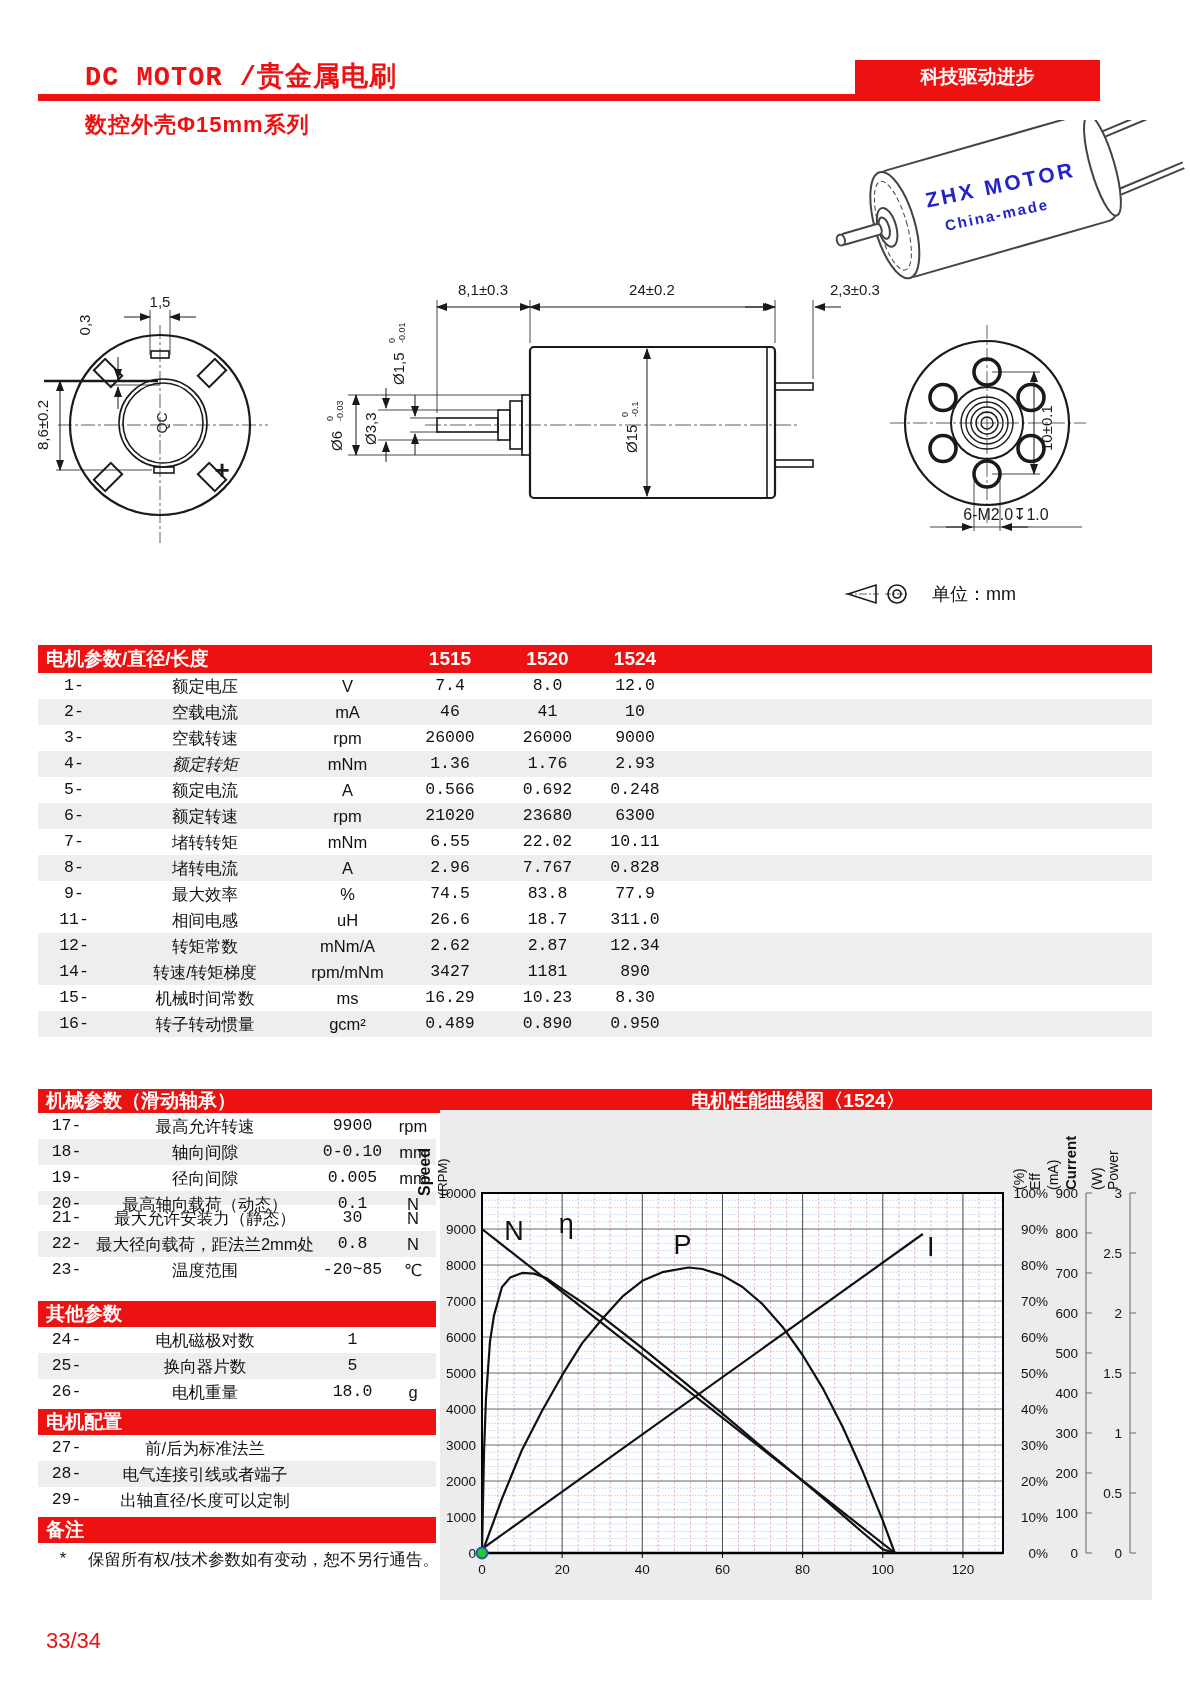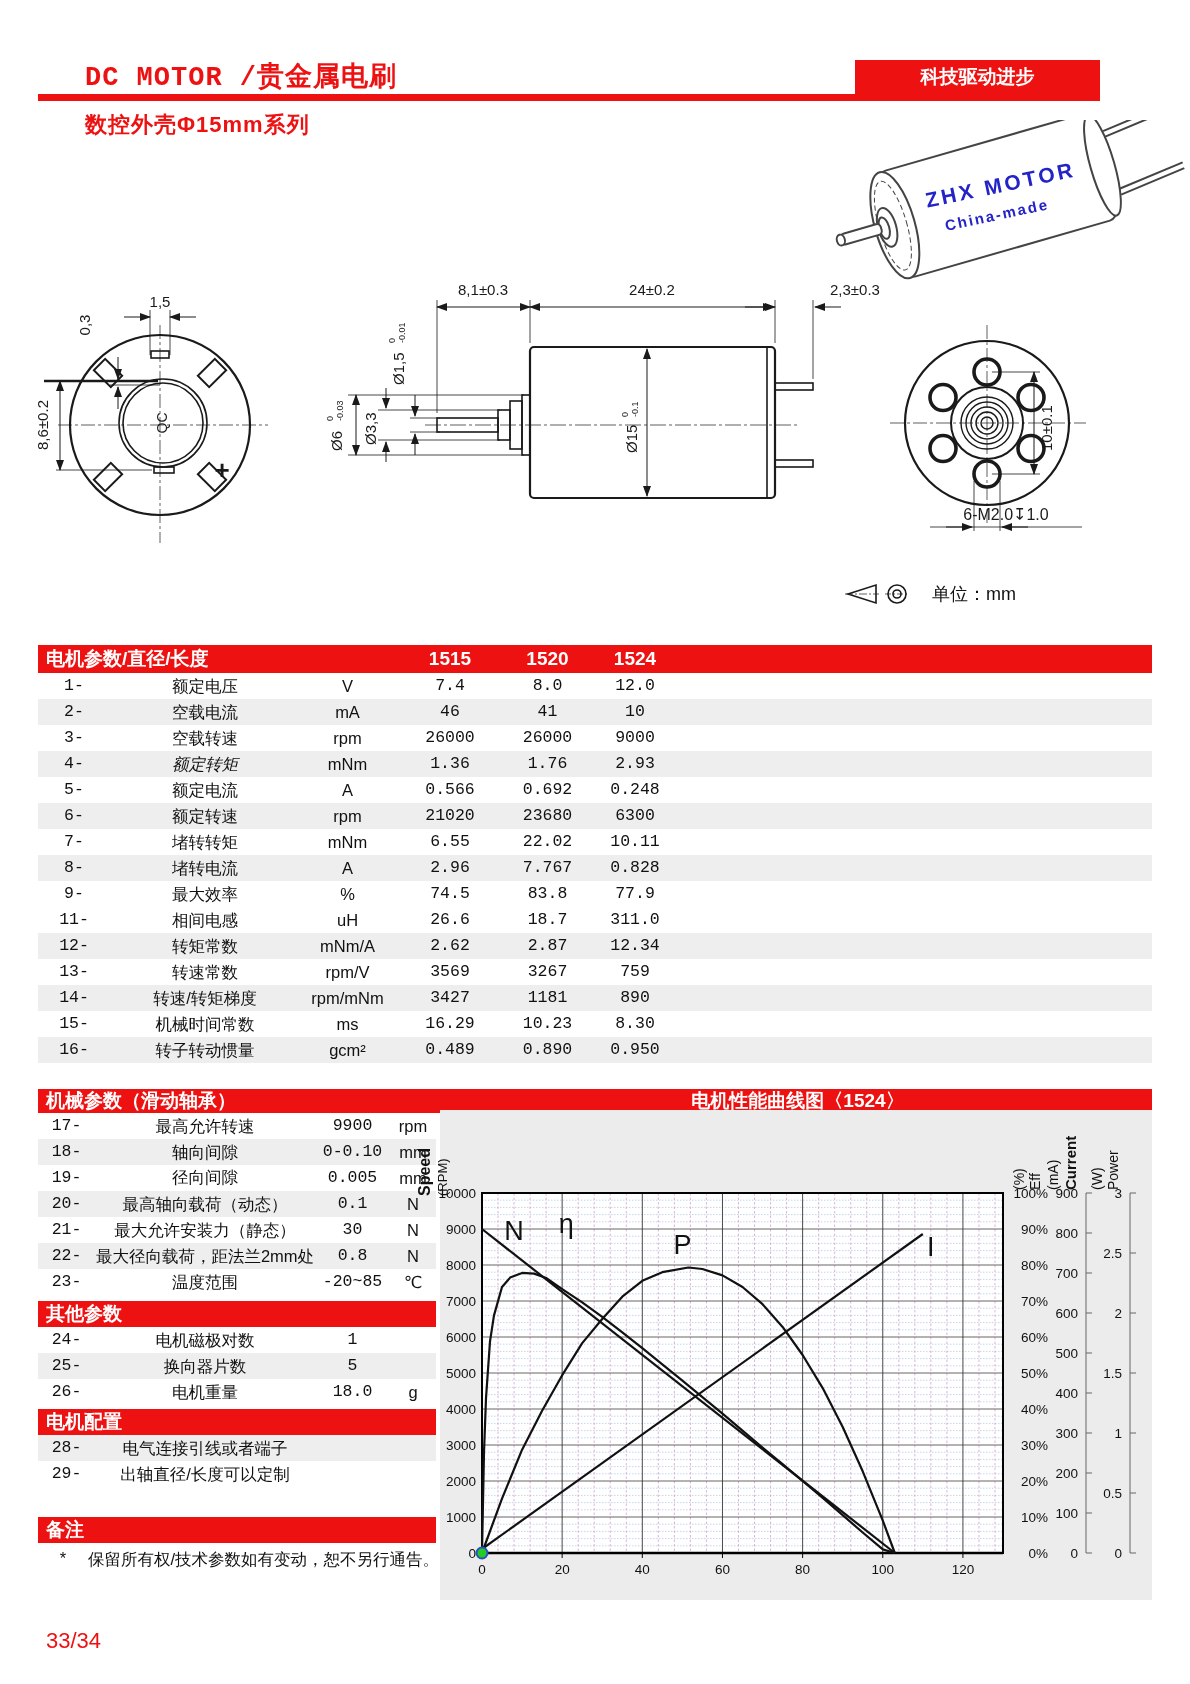--- a/index.html
+++ b/index.html
@@ -281,28 +281,20 @@
       <div class="val" style="width: 90px;">311.0</div>
     </div>
     <div class="row" style="height: 26px; line-height: 26px; background: rgb(238, 238, 238);">
       <div class="num" style="width: 72px;">12-</div>
       <div class="name" style="width: 190px;">转矩常数</div>
       <div class="unit" style="width: 95px;">mNm/A</div>
       <div class="val" style="width: 110px;">2.62</div>
       <div class="val" style="width: 85px;">2.87</div>
       <div class="val" style="width: 90px;">12.34</div>
     </div>
-    <div class="row" style="height: 26px; line-height: 26px;">
-      <div class="num" style="width: 72px;">13-</div>
-      <div class="name" style="width: 190px;">转速常数</div>
-      <div class="unit" style="width: 95px;">rpm/V</div>
-      <div class="val" style="width: 110px;">3569</div>
-      <div class="val" style="width: 85px;">3267</div>
-      <div class="val" style="width: 90px;">759</div>
-    </div>
     <div class="row" style="height: 26px; line-height: 26px; background: rgb(238, 238, 238);">
       <div class="num" style="width: 72px;">14-</div>
       <div class="name" style="width: 190px;">转速/转矩梯度</div>
       <div class="unit" style="width: 95px;">rpm/mNm</div>
       <div class="val" style="width: 110px;">3427</div>
       <div class="val" style="width: 85px;">1181</div>
       <div class="val" style="width: 90px;">890</div>
     </div>
     <div class="row" style="height: 26px; line-height: 26px;">
       <div class="num" style="width: 72px;">15-</div>
@@ -334,25 +326,25 @@
       <div class="unit" style="width: 46px;">rpm</div>
     </div>
     <div class="row" style="height: 26px; line-height: 26px; background: rgb(238, 238, 238);">
       <div class="num" style="width: 57px;">18-</div>
       <div class="name" style="width: 220px;">轴向间隙</div>
       <div class="val" style="width: 75px;">0-0.10</div>
       <div class="unit" style="width: 46px;">mm</div>
     </div>
     <div class="row" style="height: 26px; line-height: 26px;">
       <div class="num" style="width: 57px;">19-</div>
-      <div class="name" style="width: 220px; font-family: Liberation Serif, serif;">径向间隙</div>
+      <div class="name" style="width: 220px;">径向间隙</div>
       <div class="val" style="width: 75px;">0.005</div>
       <div class="unit" style="width: 46px;">mm</div>
     </div>
-    <div class="row" style="height: 26px; line-height: 26px; background: rgb(238, 238, 238);">
+    <div class="row" style="height: 14px; line-height: 26px; background: rgb(238, 238, 238);">
       <div class="num" style="width: 57px;">20-</div>
       <div class="name" style="width: 220px;">最高轴向载荷（动态）</div>
       <div class="val" style="width: 75px;">0.1</div>
       <div class="unit" style="width: 46px;">N</div>
     </div>
     <div class="row" style="height: 26px; line-height: 26px;">
       <div class="num" style="width: 57px;">21-</div>
       <div class="name" style="width: 220px;">最大允许安装力（静态）</div>
       <div class="val" style="width: 75px;">30</div>
       <div class="unit" style="width: 46px;">N</div>
@@ -392,20 +384,26 @@
       <div class="name" style="width: 220px;">电机重量</div>
       <div class="val" style="width: 75px;">18.0</div>
       <div class="unit" style="width: 46px;">g</div>
     </div>
   </div>
 
 <div class="abs bar" style="left:38px;top:1409px;width:398px;height:26px;line-height:26px;">
   <span class="t">电机配置</span>
 </div>
 <div class="abs" id="config-rows" style="left:38px;top:1435px;width:398px;">
+    <div class="row" style="height: 26px; line-height: 26px;">
+      <div class="num" style="width: 57px;">27-</div>
+      <div class="name" style="width: 220px;">前/后为标准法兰</div>
+      <div class="val" style="width: 75px;"></div>
+      <div class="unit" style="width: 46px;"></div>
+    </div>
     <div class="row" style="height: 26px; line-height: 26px; background: rgb(238, 238, 238);">
       <div class="num" style="width: 57px;">28-</div>
       <div class="name" style="width: 220px;">电气连接引线或者端子</div>
       <div class="val" style="width: 75px;"></div>
       <div class="unit" style="width: 46px;"></div>
     </div>
     <div class="row" style="height: 26px; line-height: 26px;">
       <div class="num" style="width: 57px;">29-</div>
       <div class="name" style="width: 220px;">出轴直径/长度可以定制</div>
       <div class="val" style="width: 75px;"></div>

